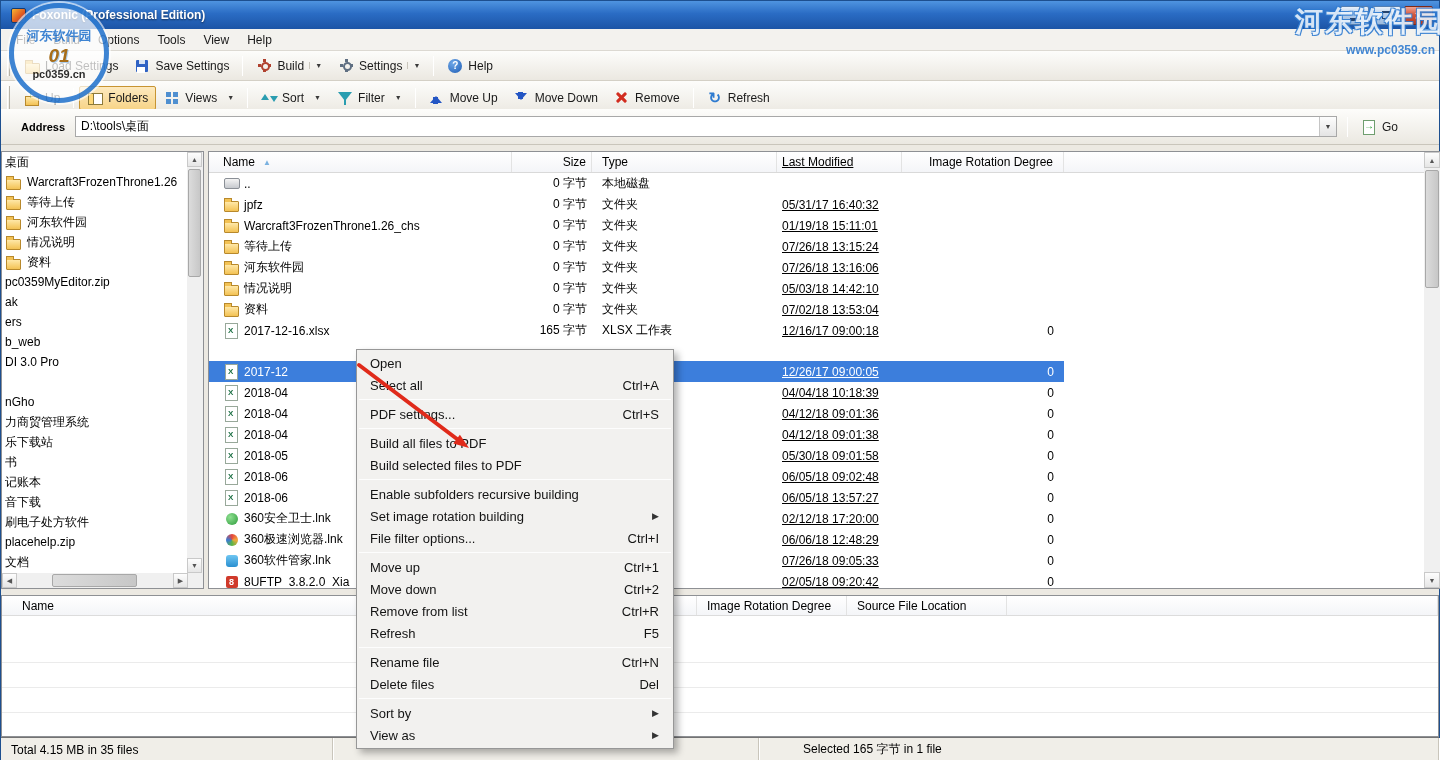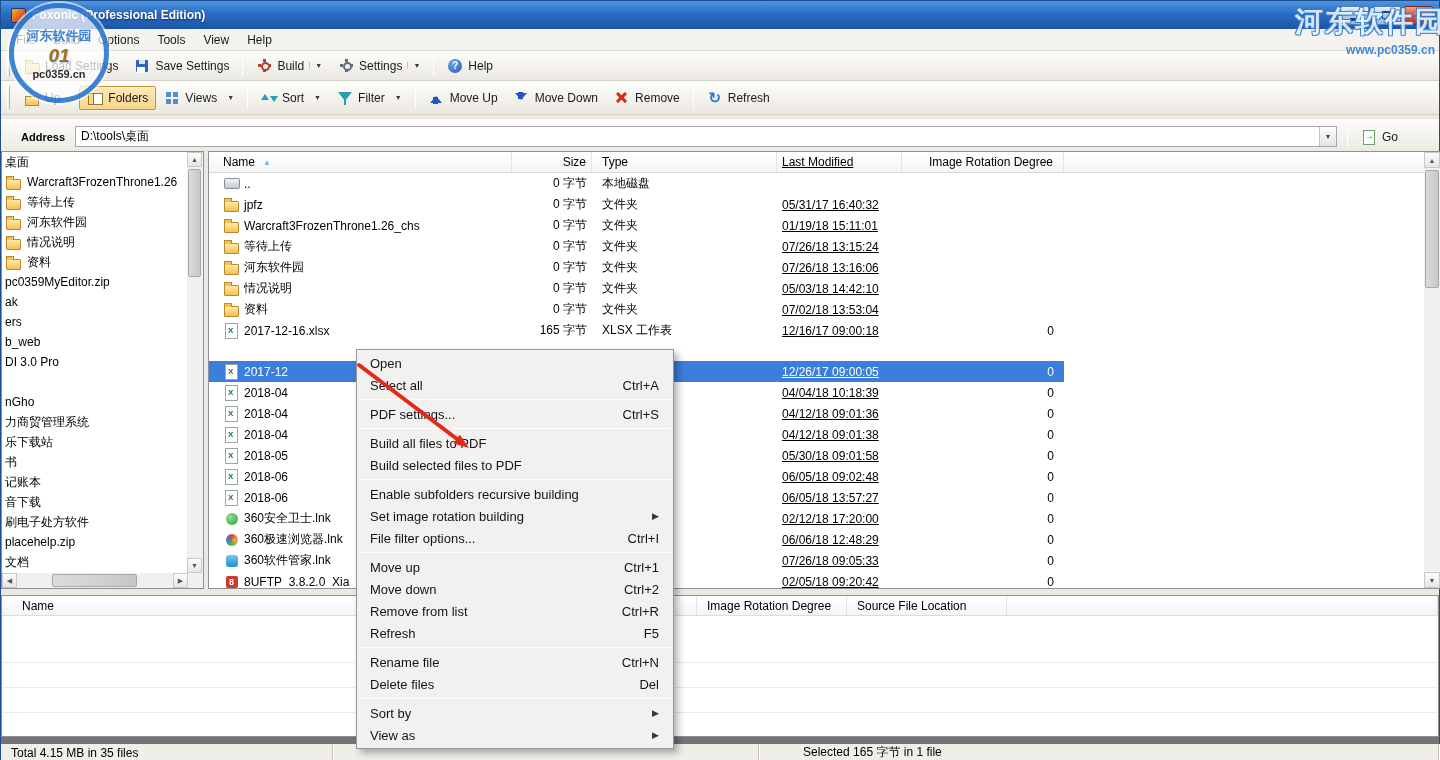--- a/index.html
+++ b/index.html
@@ -73,21 +73,21 @@
   .i-arrow.up::after { content:""; position:absolute; left:4px; top:7px; width:5px; height:7px; background:#2456c4; }
   .i-arrow.down::before { content:""; position:absolute; left:1px; bottom:0; border:6px solid transparent; border-top:7px solid #2456c4; }
   .i-arrow.down::after { content:""; position:absolute; left:4px; bottom:7px; width:5px; height:7px; background:#2456c4; }
   .i-x::before, .i-x::after { content:""; position:absolute; left:6px; top:1px; width:3px; height:13px; background:#d22c1f; border-radius:1px; }
   .i-x::before { transform:rotate(45deg); } .i-x::after { transform:rotate(-45deg); }
   .i-refresh::before { content:"↻"; color:#2f7bd0; font-weight:bold; font-size:15px; line-height:14px; }
   .i-go::before { content:""; position:absolute; left:2px; top:1px; width:10px; height:13px; background:#fff; border:1px solid #6f9e6f; }
   .i-go::after { content:"→"; position:absolute; left:3px; top:1px; color:#1f9427; font-weight:bold; font-size:10px; }
 
   
-  .addressbar { position:absolute; left:0; top:118px; width:100%; height:36px; background:linear-gradient(#fdfdfb,#ebe8e1);
+  .addressbar { position:absolute; left:0; top:108px; width:100%; height:36px; background:linear-gradient(#fdfdfb,#ebe8e1);
     border-bottom:1px solid #c9c5bb; display:flex; align-items:center; padding:0 6px; }
   .addr-label { font-size:11px; font-weight:bold; margin:0 10px 0 14px; }
   .addr-combo { display:flex; height:21px; border:1px solid #a8a8a8; background:#fff; width:1262px; }
   .addr-input { flex:1; border:none; outline:none; font:12px "Liberation Sans",sans-serif; padding:0 5px; }
   .addr-arrow { width:17px; border-left:1px solid #c5c5c5; background:linear-gradient(#fdfdfd,#e4e4e4);
     display:flex; align-items:center; justify-content:center; font-size:7px; color:#444; }
 
   
   .workspace { position:absolute; left:0; top:150px; width:1440px; height:438px; background:#ece9e2; }
   .tree-panel { position:absolute; left:0; top:0; width:203px; height:438px; background:#fff; border:1px solid #8e9094; overflow:hidden; }
@@ -138,21 +138,21 @@
   .bottom-panel { position:absolute; left:0; top:594px; width:100%; height:142px; background:#fff; border:1px solid #8e9094; }
   .bp-header { display:flex; height:20px; background:linear-gradient(#ffffff,#f4f5f8); border-bottom:1px solid #dcdcdc; }
   .bp-h { display:flex; align-items:center; border-right:1px solid #e3e3e3; overflow:hidden; white-space:nowrap; }
   .bp-name { width:695px; padding-left:20px; }
   .bp-rot  { width:150px; padding-left:10px; }
   .bp-src  { width:160px; padding-left:10px; }
   .bp-body { position:absolute; left:0; top:20px; right:0; bottom:0; }
   .bp-line { position:absolute; left:0; right:0; height:1px; background:#ebebeb; }
 
   
-  .statusbar { position:absolute; left:0; top:736px; width:100%; height:24px; background:#f0eee8; border-top:7px solid #737373; display:flex; }
+  .statusbar { position:absolute; left:0; top:736px; width:100%; height:24px; background:#f0eee8; border-top:1px solid #737373; display:flex; }
   .sb-section { display:flex; align-items:center; padding:0 10px; border-right:1px solid #c9c5bb; box-shadow:1px 0 0 #fff; white-space:nowrap; }
   .sb-1 { width:332px; } .sb-2 { width:426px; } .sb-3 { flex:1;padding-left:44px; }
 
   
   .context-menu { position:absolute; left:355px; top:348px; width:318px; background:#f2f1ef; border:1px solid #979797;
     box-shadow:4px 4px 7px rgba(0,0,0,.3); z-index:70; padding:2px 0; }
   .cm-item { height:22px; display:flex; align-items:center; padding:0 14px 0 13px; font-size:13px; color:#141414; }
   .cm-label { flex:1; white-space:nowrap; }
   .cm-short { white-space:nowrap; }
   .cm-sub { font-size:9px; color:#333; }

